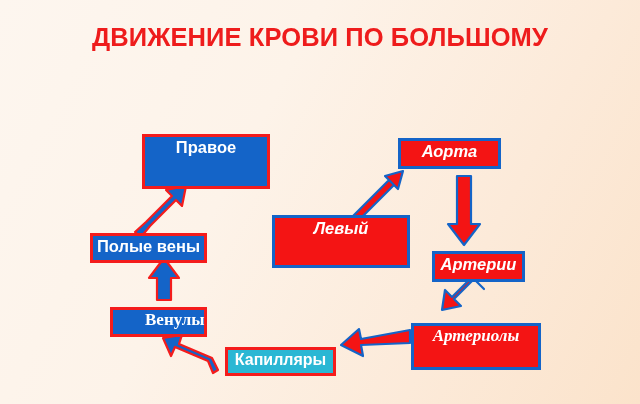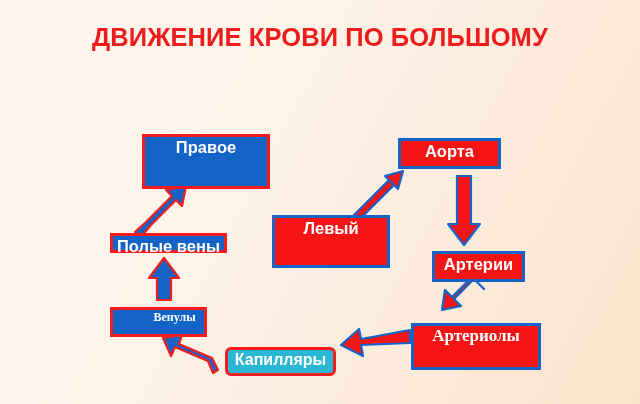--- a/index.html
+++ b/index.html
@@ -54,20 +54,21 @@
 
   
   .theme-blue {
     background: #1464c8;
     border: 3px solid #f41c1c;
   }
   
   .theme-red {
     background: #f41414;
     border: 3px solid #1464c8;
+    font-style: italic;
   }
   
   .theme-cyan {
     background: #2ab7d4;
     border: 3px solid #f41c1c;
   }
 
   .sans { font-family: "Liberation Sans", sans-serif; }
   .serif { font-family: "Liberation Serif", serif; }
 
@@ -126,49 +127,49 @@
       <span>Правое</span>
     </span>
   </div>
 
   <div class="node theme-red sans" style="left:398px; top:138px; width:103px; height:31px; font-size:16.5px;">
     <span class="lbl">
       <span>Аорта</span>
     </span>
   </div>
 
-  <div class="node theme-red sans" style="left:272px; top:215px; width:118px; height:53px; font-size:16.5px;">
+  <div class="node theme-red sans" style="left:272px; top:215px; width:138px; height:53px; font-size:16.5px;">
     <span class="lbl">
       <span>Левый</span>
     </span>
   </div>
 
-  <div class="node theme-blue sans" style="left:110px; top:233px; width:117px; height:20px; font-size:16.5px;">
+  <div class="node theme-blue sans" style="left:90px; top:233px; width:117px; height:30px; font-size:16.5px;">
     <span class="lbl">
       <span>Полые вены</span>
     </span>
   </div>
 
   <div class="node theme-red sans" style="left:432px; top:251px; width:93px; height:31px; font-size:16.5px;">
     <span class="lbl">
       <span>Артерии</span>
     </span>
   </div>
 
-  <div class="node theme-blue serif" style="left:110px; top:307px; width:97px; height:30px; font-size:12px;padding-left:32px;">
+  <div class="node theme-blue serif" style="left:110px; top:307px; width:97px; height:30px; font-size:17px;padding-left:32px;">
     <span class="lbl">
       <span>Венулы</span>
     </span>
   </div>
 
   <div class="node theme-red serif" style="left:411px; top:323px; width:130px; height:47px; font-size:17px;">
     <span class="lbl">
       <span>Артериолы</span>
     </span>
   </div>
 
-  <div class="node theme-cyan sans" style="left:225px; top:347px; width:111px; height:29px; font-size:16px;border-radius:6px;">
+  <div class="node theme-cyan sans" style="left:225px; top:347px; width:111px; height:29px; font-size:16px;">
     <span class="lbl">
       <span>Капилляры</span>
     </span>
   </div>
 
 </div>
 
 </body></html>

